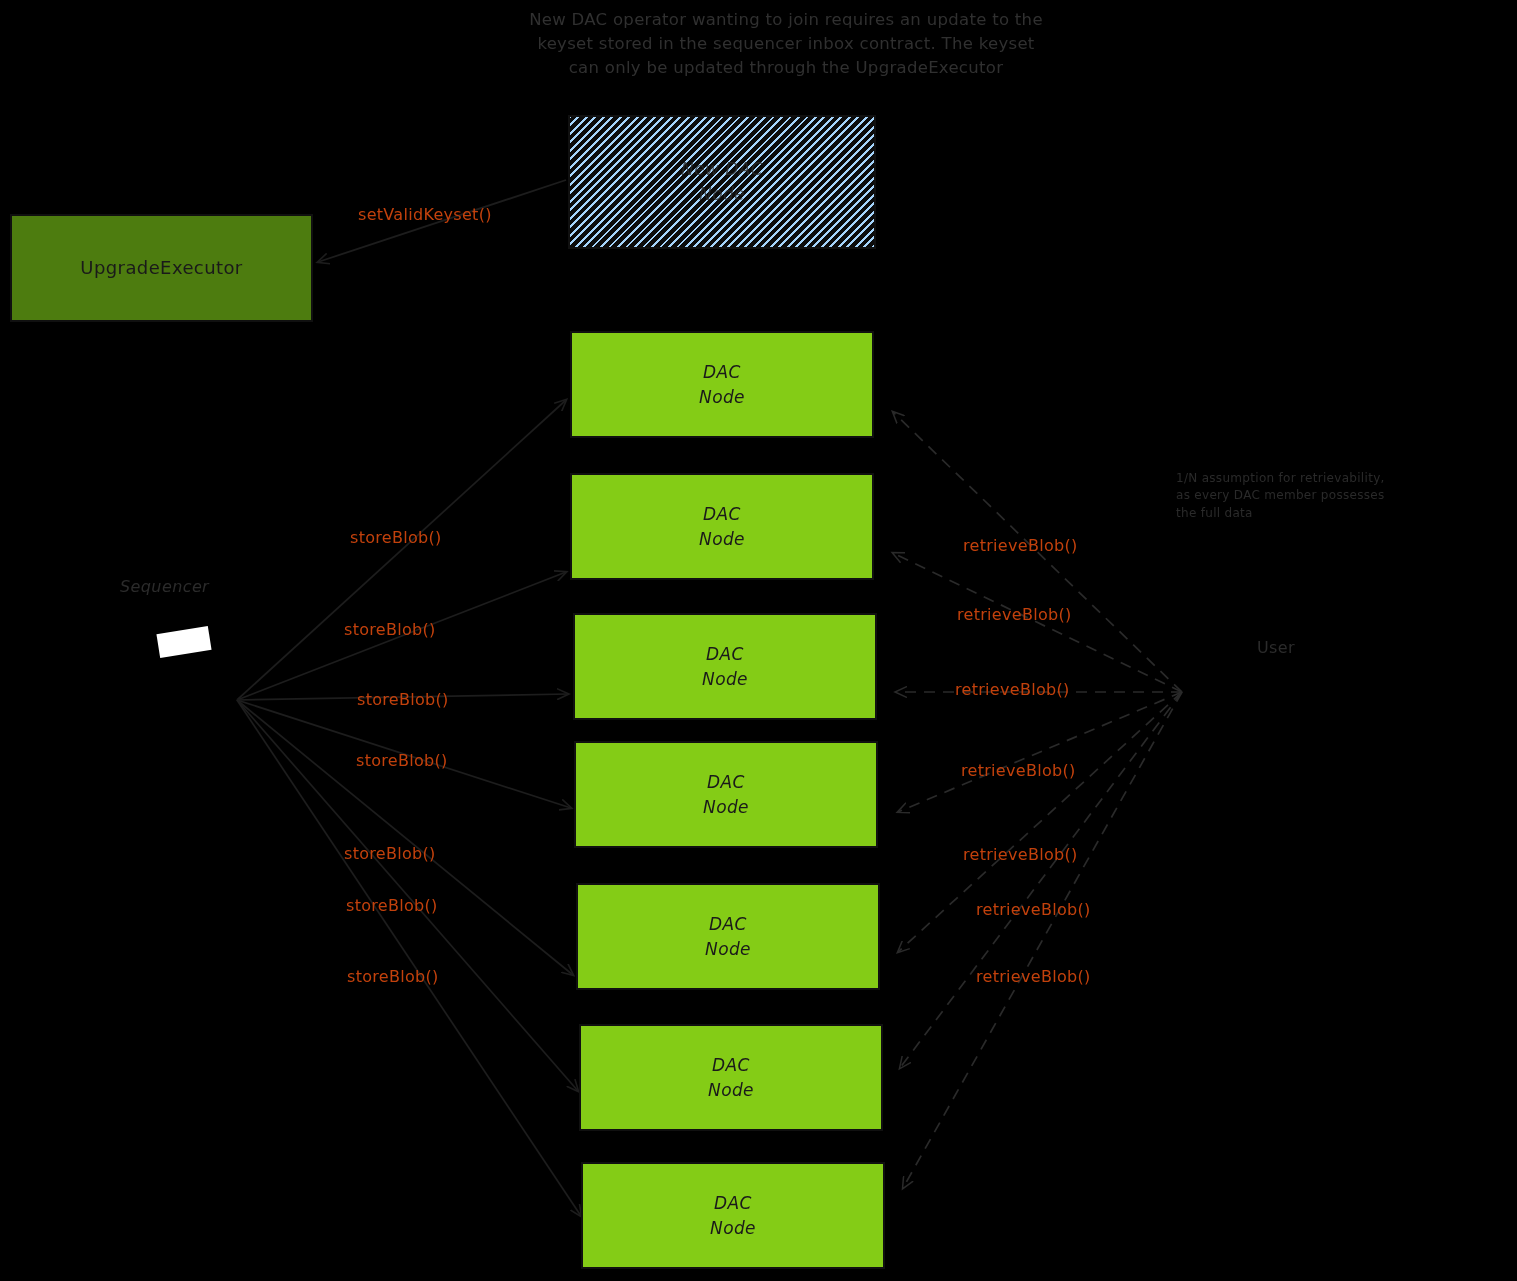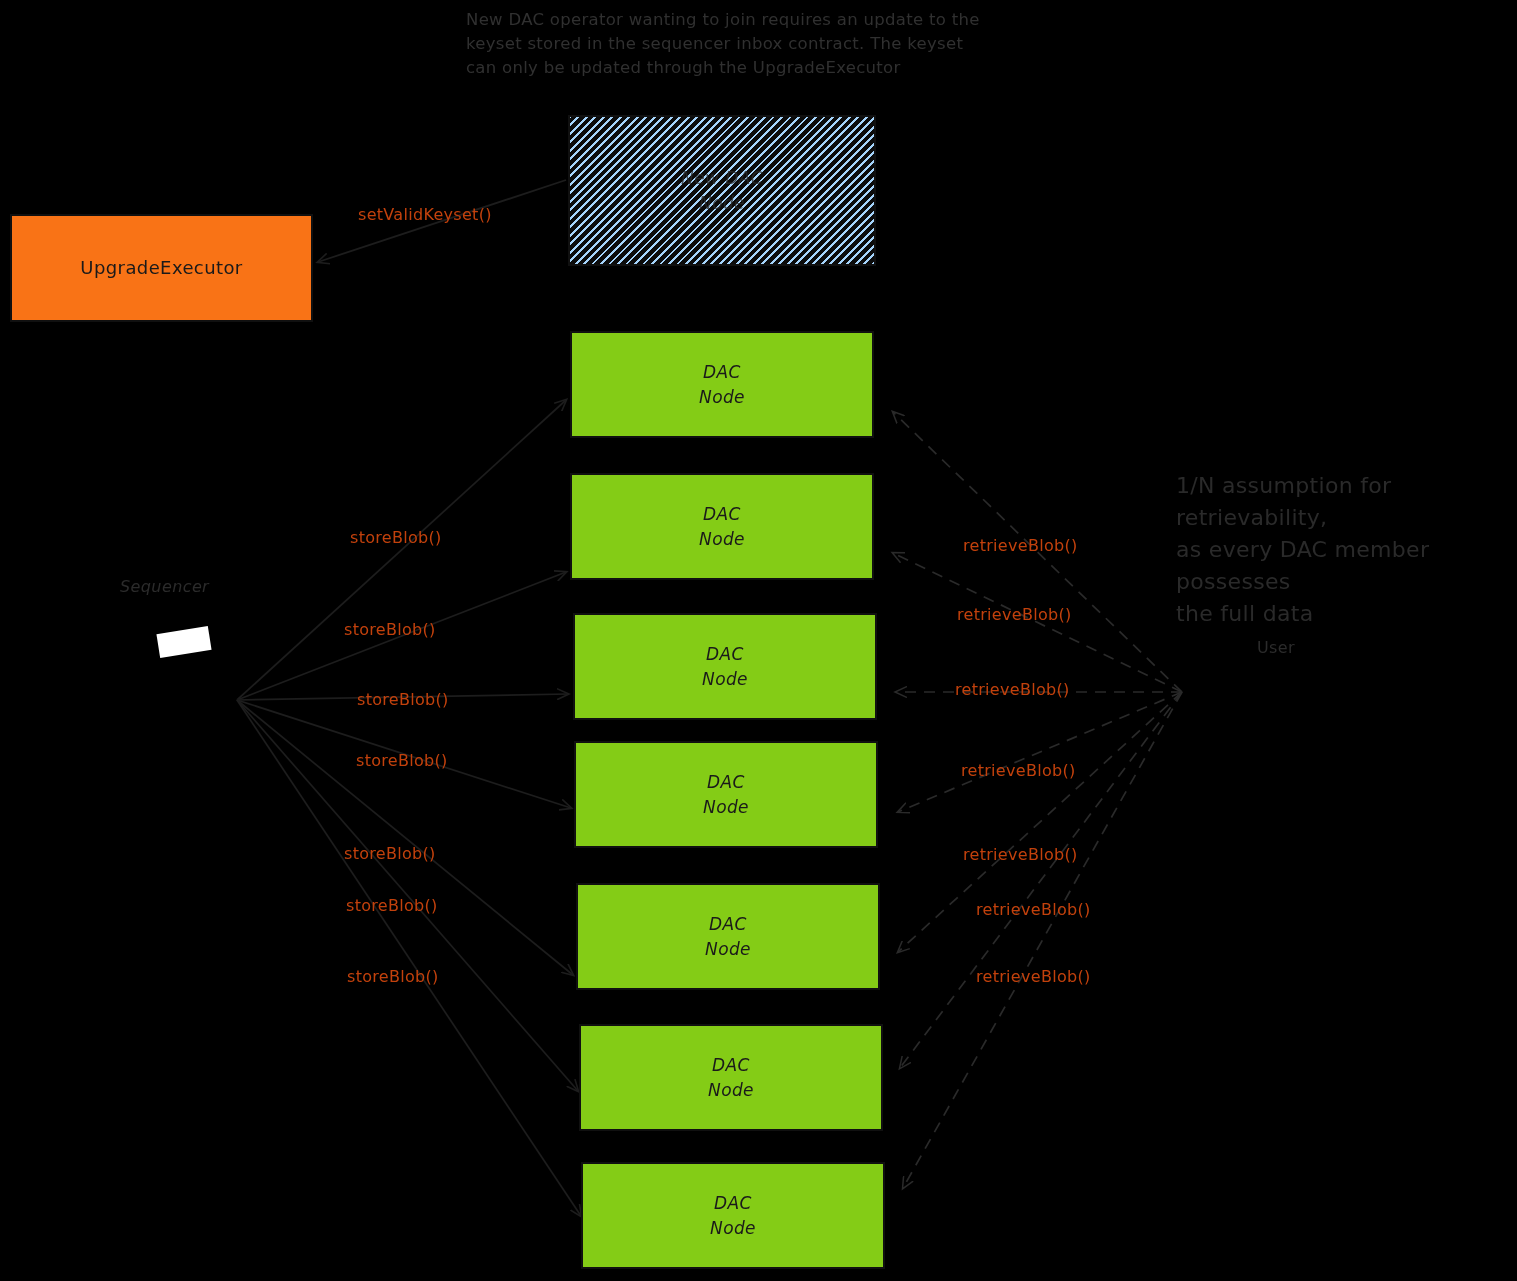--- a/index.html
+++ b/index.html
@@ -34,21 +34,21 @@
     flex-direction: column;
     color: #1a1a1a;
     font-family: "DejaVu Sans", sans-serif;
     font-style: italic;
     font-size: 17px;
     line-height: 1.45;
     text-align: center;
     letter-spacing: 0.4px;
   }
   .node-box.pink {
-    background: #f97316;
+    background: #4d7c0f;
     font-style: normal;
     font-size: 18px;
   }
   .node-box.hatched {
     background:
       repeating-linear-gradient(
         -45deg,
         #a5d4fb 0px, #a5d4fb 2px,
         #0b0b0b 2px, #0b0b0b 6px
       );
@@ -64,28 +64,29 @@
     color: #c2410c;
     font-family: "DejaVu Sans", sans-serif;
     font-size: 16px;
     white-space: nowrap;
     letter-spacing: 0.3px;
   }
   .annot {
     position: absolute;
     color: #2a2a2a;
     font-family: "DejaVu Sans", sans-serif;
-    font-size: 22px;
+    font-size: 12px;
     line-height: 1.45;
     letter-spacing: 0.3px;
     white-space: pre-line;
   }
   .annot.top {
     font-size: 16.5px;
     color: #303030;
+    text-align: center;
   }
   .actor-label {
     position: absolute;
     color: #2b2b2b;
     font-family: "DejaVu Sans", sans-serif;
     font-size: 16px;
     letter-spacing: 0.4px;
     white-space: nowrap;
   }
   .seq-glyph {
@@ -131,21 +132,21 @@
       <path d="M1182,692 L898,952" marker-end="url(#ahd)"></path>
       <path d="M1182,692 L900,1068" marker-end="url(#ahd)"></path>
       <path d="M1182,692 L903,1188" marker-end="url(#ahd)"></path>
     </g>
   </svg>
 
   <div class="annot top" style="left:466px; top:8px; width:640px;">New DAC operator wanting to join requires an update to the
 keyset stored in the sequencer inbox contract. The keyset
 can only be updated through the UpgradeExecutor</div>
 
-  <div class="node-box hatched" style="left:568px; top:115px; width:308px; height:151px;">
+  <div class="node-box hatched" style="left:568px; top:115px; width:308px; height:134px;">
     <span class="node-line">New DAC</span>
     <span class="node-line">Node</span>
   </div>
 
   <div class="node-box pink" style="left:10px; top:214px; width:303px; height:108px;">
     <span class="node-line">UpgradeExecutor</span>
   </div>
 
   <div class="edge-label" style="left:358px; top:205px;">setValidKeyset()</div>
 

